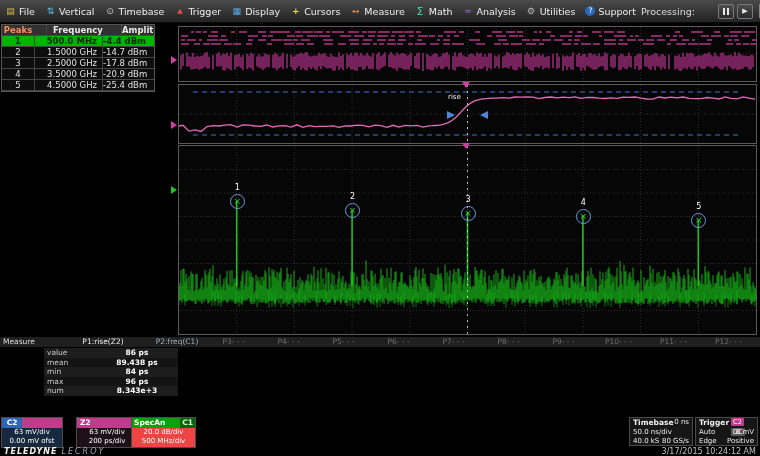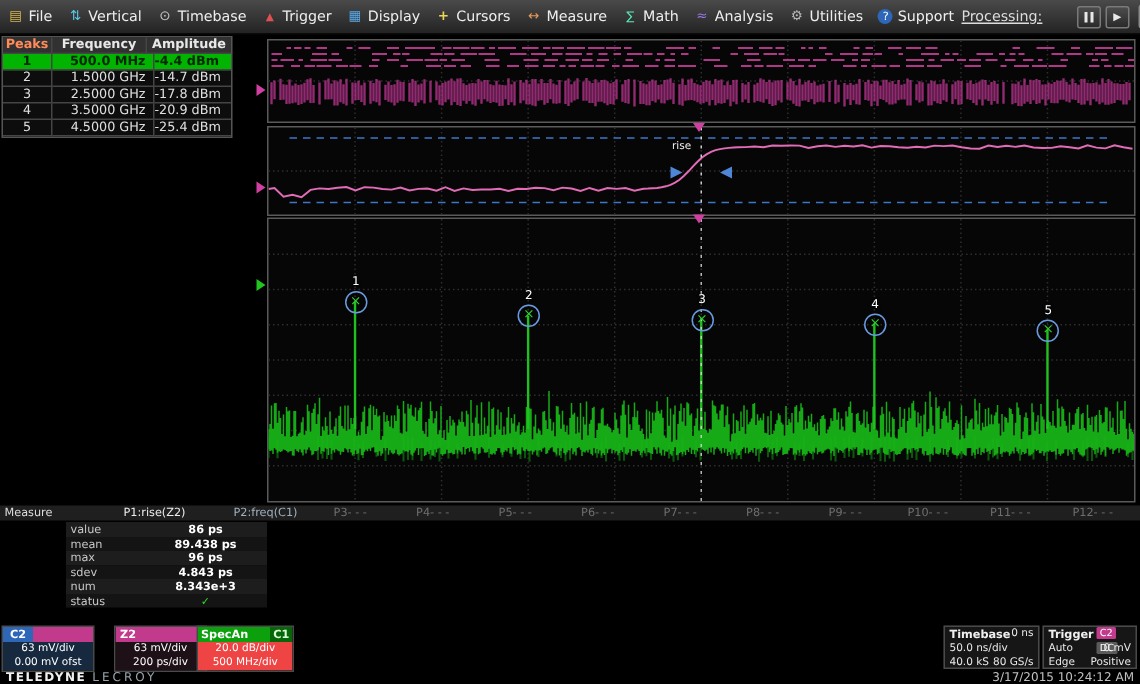--- a/index.html
+++ b/index.html
@@ -20,42 +20,42 @@
   .mi-trigger::before{content:"▲";color:#e05050;font-size:7px;}
   .mi-display::before{content:"▦";color:#58a8e8;}
   .mi-cursors::before{content:"+";color:#e8d858;font-weight:bold;}
   .mi-measure::before{content:"↔";color:#e89858;}
   .mi-math::before{content:"∑";color:#58e8b8;font-size:8px;}
   .mi-analysis::before{content:"≈";color:#9878e8;}
   .mi-utilities::before{content:"⚙";color:#b8b8b8;}
   .mi-support{background:#2e66b8;border-radius:50%;width:10px;height:10px;align-items:center;}
   .mi-support::before{content:"?";color:#fff;font-size:7.5px;}
   .menu-right{margin-left:auto;display:flex;align-items:center;padding-right:2px;}
-  .proc-label{font-size:9.5px;color:#ddd;margin-right:20px;text-decoration:underline;}
+  .proc-label{font-size:9.5px;color:#ddd;margin-right:20px;}
   .pp-btn{width:16px;height:15px;background:linear-gradient(#4c4c4c,#2a2a2a);
           border:1px solid #7a7a7a;border-radius:2px;display:flex;align-items:center;
           justify-content:center;padding:0;margin-left:3px;color:#e8e8e8;}
   .pause-bars{display:inline-flex;}
   .pause-bars i{display:inline-block;width:2px;height:7px;background:#e8e8e8;margin:0 1px;}
   .play-tri{font-size:7px;color:#e8e8e8;}
   .spectrum-btn{margin-left:6px;height:16px;padding:0 9px;font-size:9px;
                 background:linear-gradient(#3e3e3e,#1e1e1e);border:1px solid #8a8a8a;
                 color:#fff;border-radius:2px;font-family:inherit;}
 
   
   .peaks{position:absolute;left:1px;top:24px;width:152px;border:1px solid #555;
          font-size:8.5px;background:#0d0d0d;}
   .p-row{display:flex;height:11px;line-height:11px;}
   .p-row .c{border-right:1px solid #454545;border-bottom:1px solid #454545;overflow:hidden;}
   .p-row .c:last-child{border-right:none;}
   .c.n{width:32px;text-align:center;}
   .c.f{width:62px;text-align:right;padding-right:5px;}
   .c.a{flex:1;text-align:left;padding-right:5px;}
   .p-head{background:#313131;font-weight:bold;}
-  .p-head .c{color:#e8e8e8;text-align:center;padding-right:0;}
+  .p-head .c{color:#e8e8e8;text-align:center;padding-right:12px;}
   .p-head .c.n{color:#ff8a5a;}
   .p-body{background:#0d0d0d;color:#e0e0e0;}
   .p-body.sel{background:#00b400;color:#002800;font-weight:bold;}
 
   
   .panel{position:absolute;border:1px solid #5a5a5a;background:#060606;}
   .panel svg{display:block;}
   .c2-panel{left:178px;top:26px;width:577px;height:54px;}
   .z2-panel{left:178px;top:84px;width:577px;height:58px;}
   .main-panel{left:178px;top:145px;width:577px;height:188px;}
@@ -108,21 +108,21 @@
   .ibox .t{font-weight:bold;font-size:7.5px;color:#f0f0f0;}
   .ibox-timebase{left:629px;width:64px;}
   .ibox-trigger{left:695px;width:63px;}
   .tag{display:inline-block;padding:0 2px;border-radius:1px;font-size:6.5px;line-height:8px;
        margin-left:2px;color:#fff;}
   .tag-c2{background:#c23a8c;}
   .tag-dc{background:#5a5a5a;}
 
   
   .footer{position:absolute;left:0;top:446px;width:760px;height:10px;}
-  .brand{position:absolute;left:4px;top:1px;font-size:8px;letter-spacing:1px;}
+  .brand{position:absolute;left:4px;top:1px;font-size:8px;letter-spacing:1px;font-style:italic;}
   .brand .b1{font-weight:bold;color:#f0f0f0;}
   .brand .b2{color:#9aa4ab;margin-left:4px;letter-spacing:2px;}
   .datetime{position:absolute;right:4px;top:1px;font-size:8px;color:#c0c0c0;}
 </style>
 </head>
 <body>
 
 <div class="screen">
 
   <div class="menubar">
@@ -336,34 +336,30 @@
   <div class="meas-stats">
     <div class="ms-row">
         <div class="ms-l">value</div>
         <div class="ms-v">86 ps</div>
       </div>
     <div class="ms-row">
         <div class="ms-l">mean</div>
         <div class="ms-v">89.438 ps</div>
       </div>
     <div class="ms-row">
+        <div class="ms-l">min</div>
+        <div class="ms-v">84 ps</div>
+      </div>
+    <div class="ms-row">
         <div class="ms-l">max</div>
         <div class="ms-v">96 ps</div>
-      </div>
-    <div class="ms-row">
-        <div class="ms-l">sdev</div>
-        <div class="ms-v">4.843 ps</div>
       </div>
     <div class="ms-row">
         <div class="ms-l">num</div>
         <div class="ms-v">8.343e+3</div>
-      </div>
-    <div class="ms-row">
-        <div class="ms-l">status</div>
-        <div class="ms-v ok">✓</div>
       </div>
   </div>
 
   <div class="dbox dbox-c2">
     <div class="hd">
         <span class="seg1">C2</span>
         <span class="seg2"></span>
       </div>
     <div class="bd">
         <div>63 mV/div</div>

